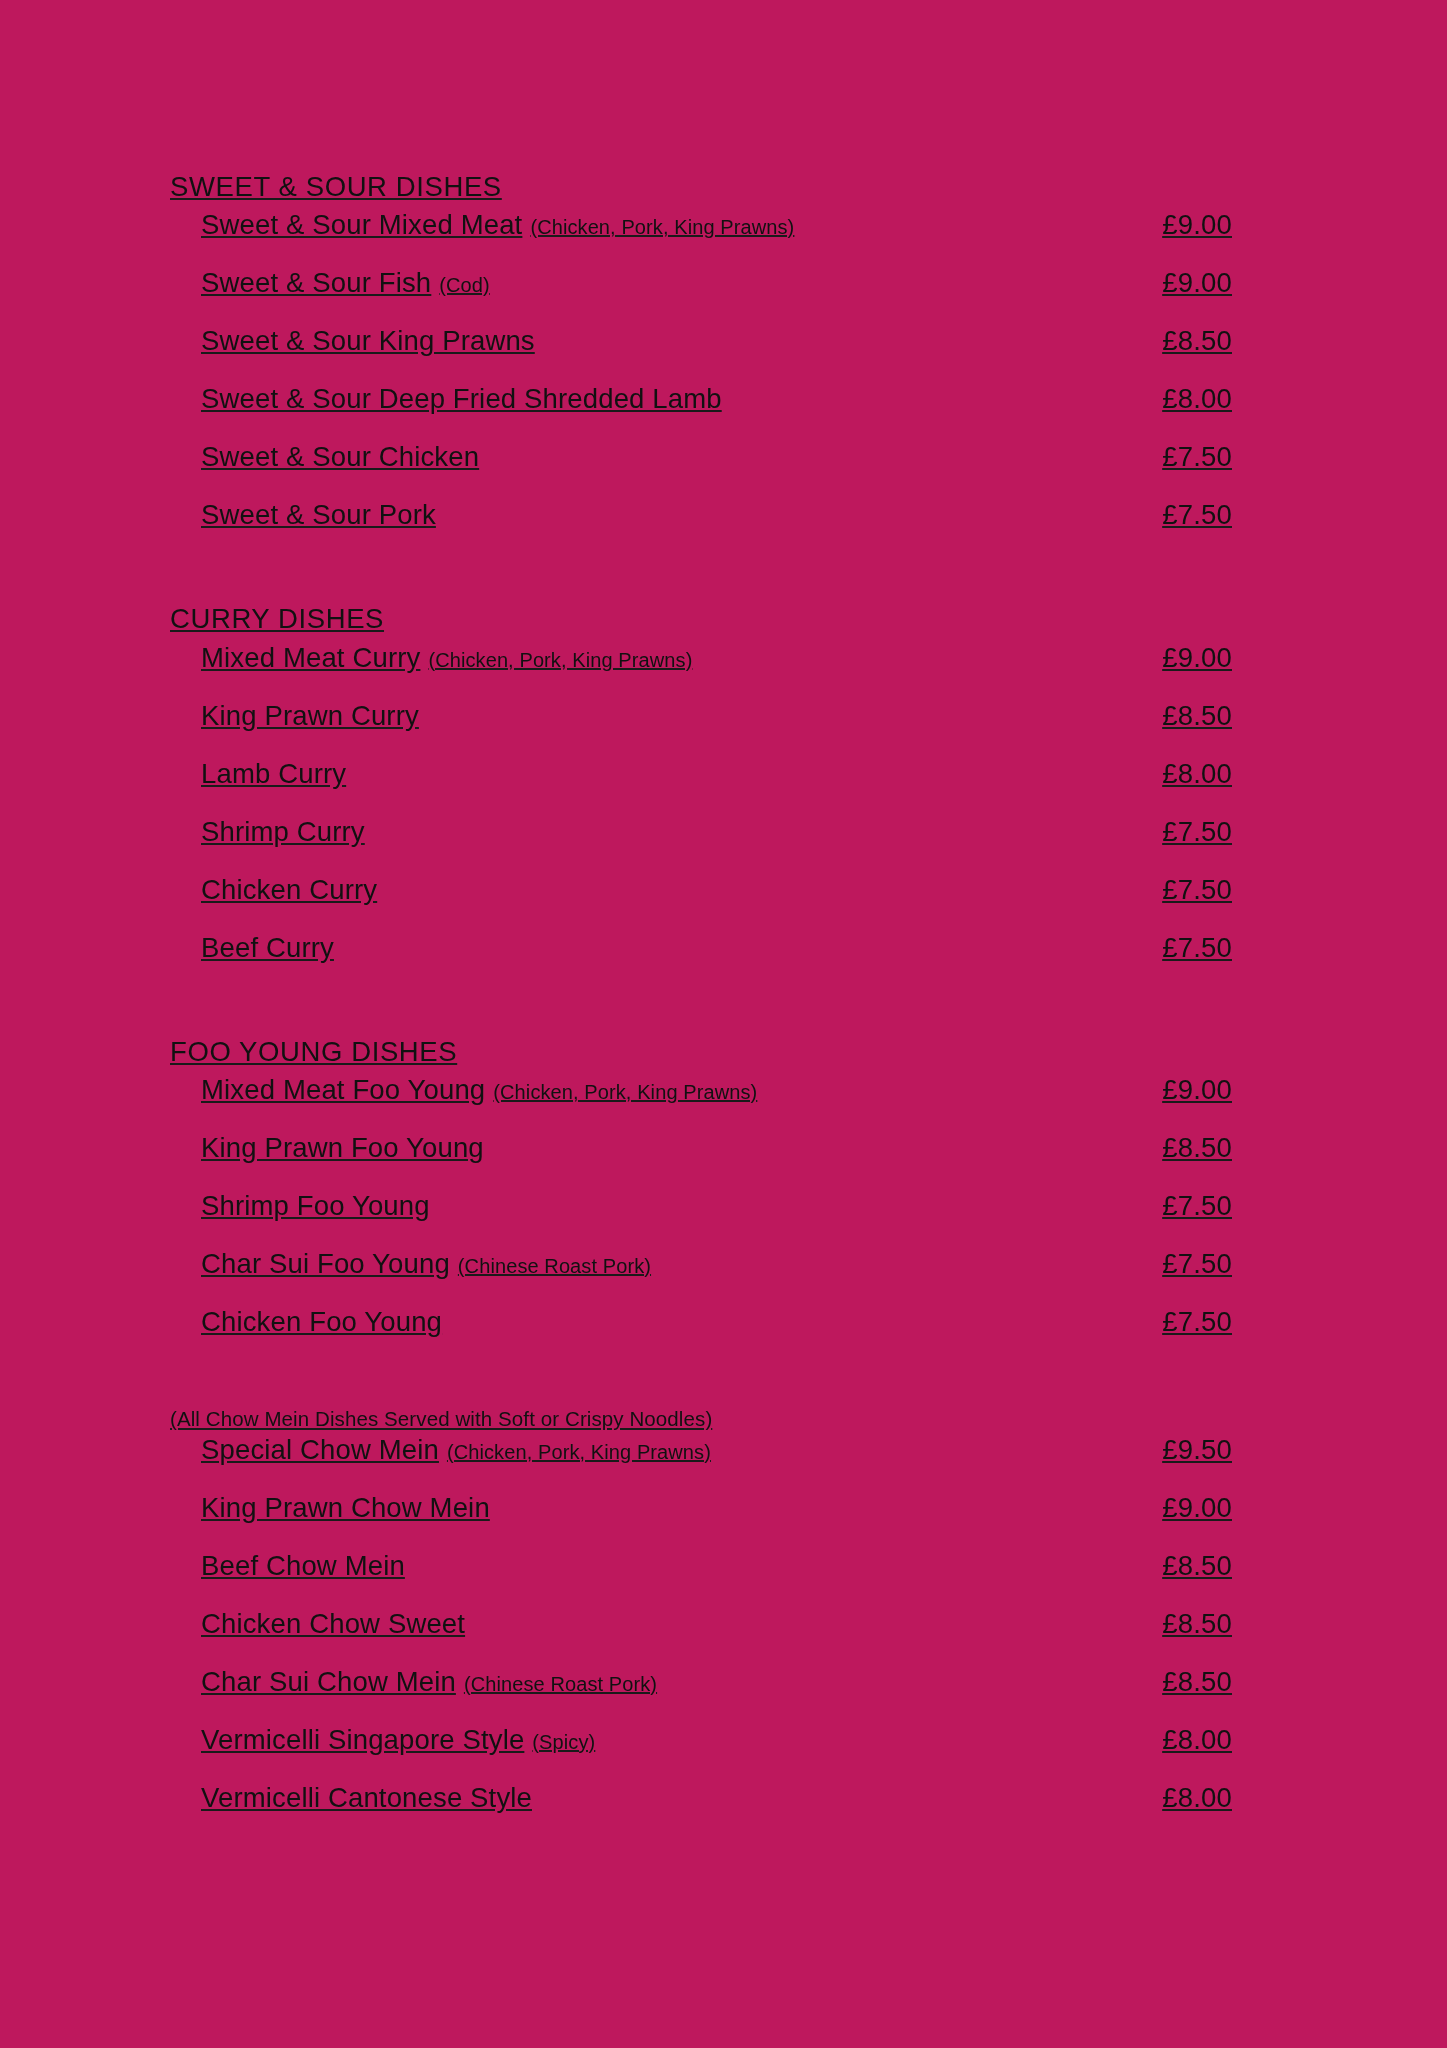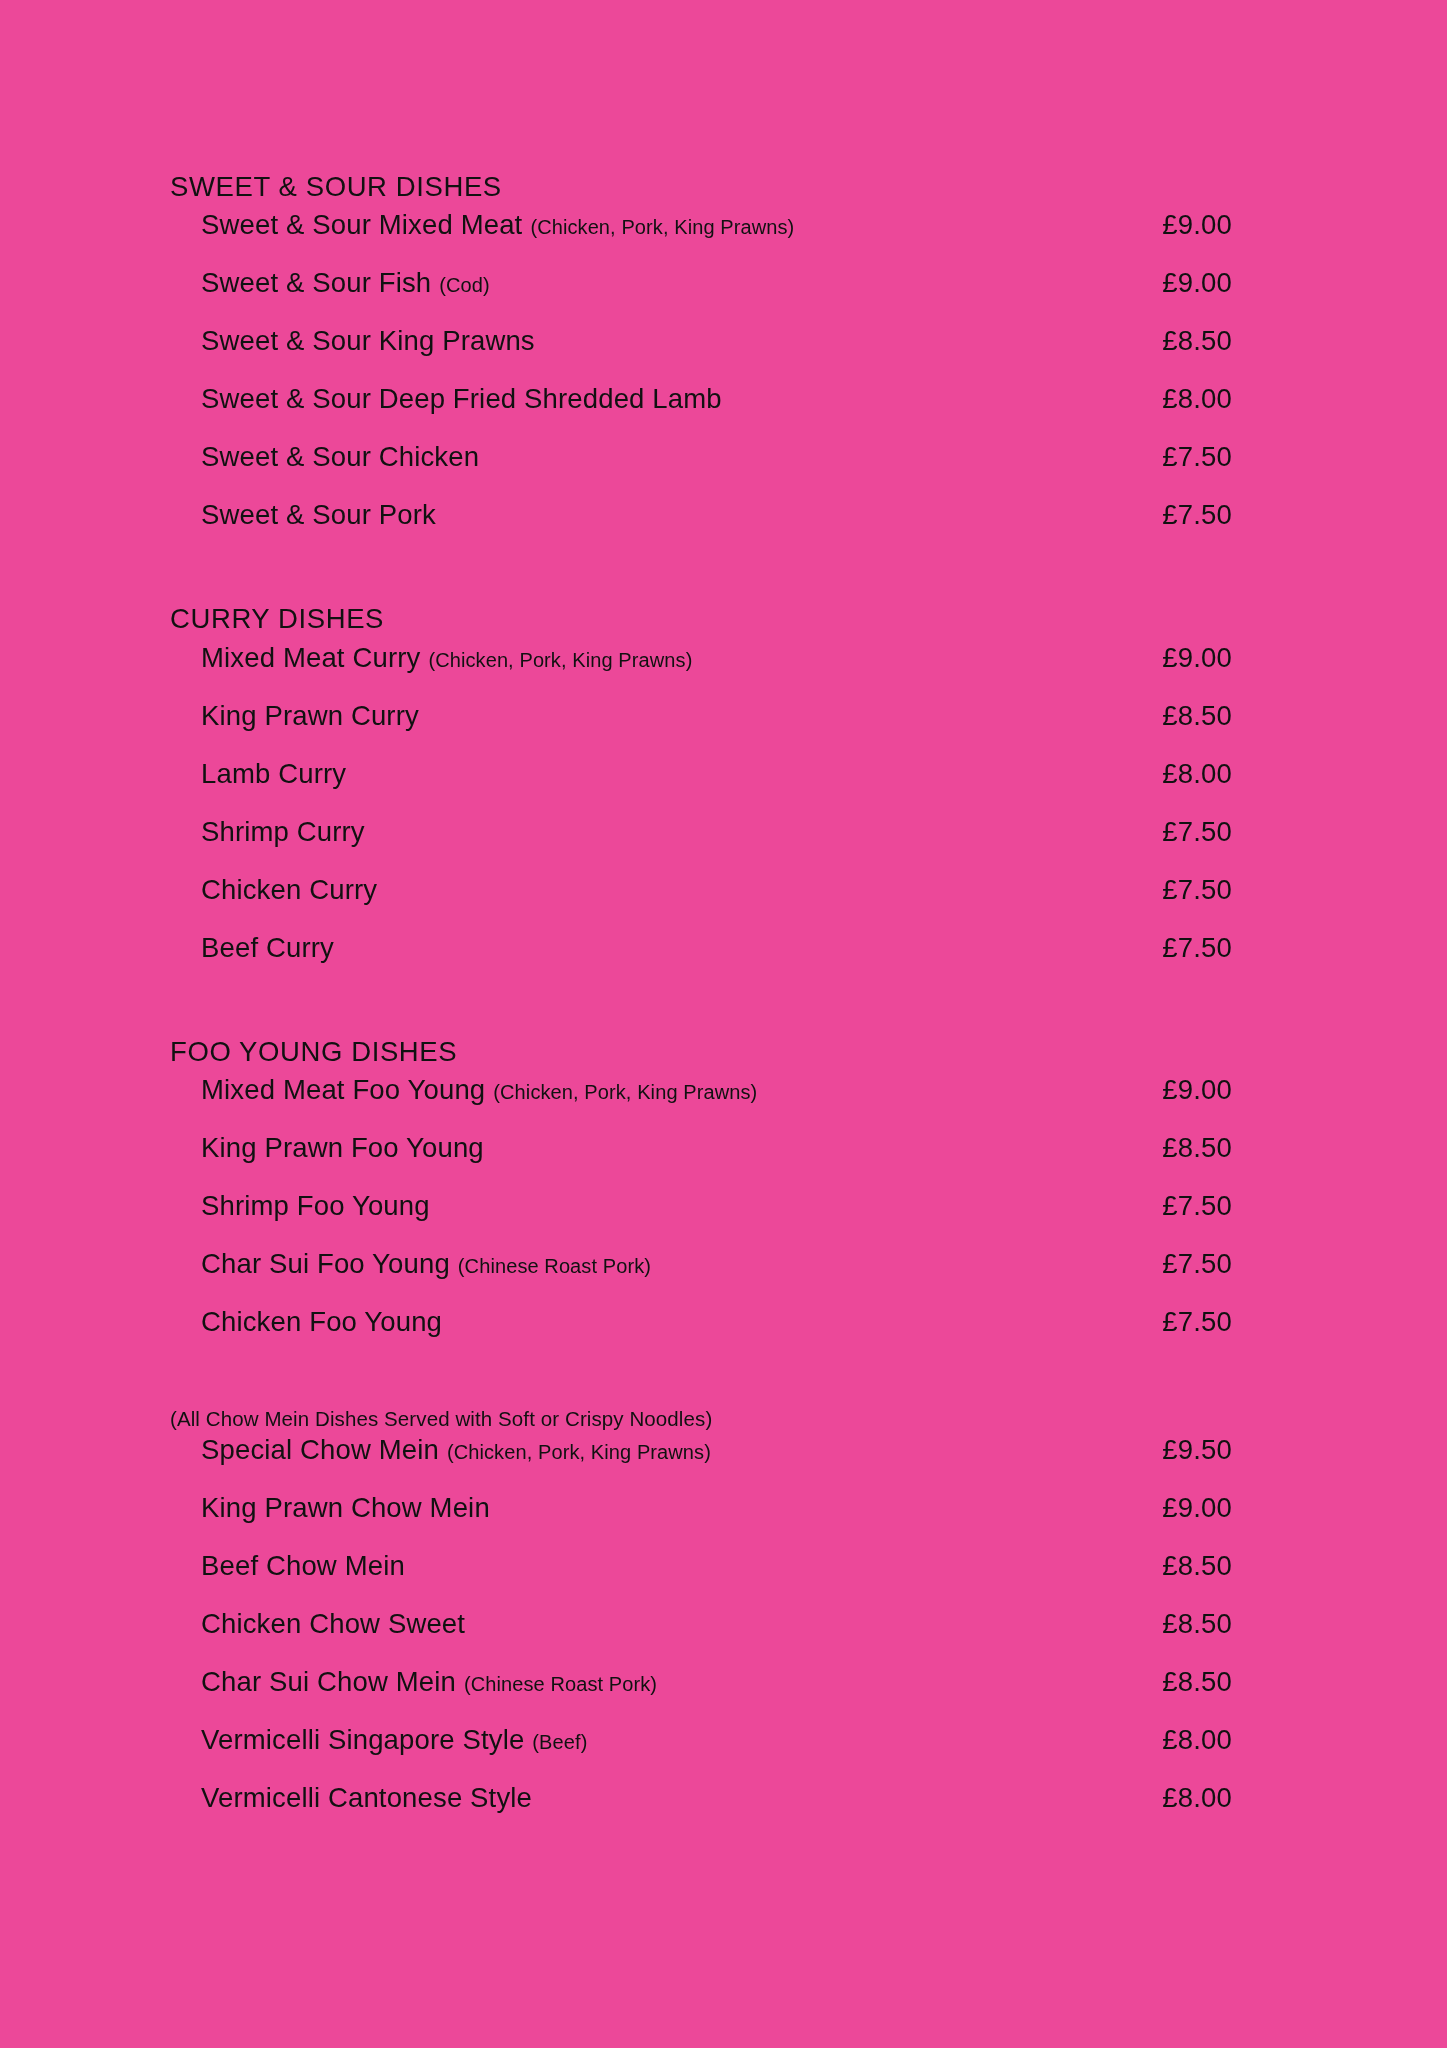--- a/index.html
+++ b/index.html
@@ -12,23 +12,24 @@
     width: 1447px;
     height: 2048px;
     font-family: "Liberation Sans", sans-serif;
     color: #1a1a1a;
     -webkit-font-smoothing: antialiased;
   }
   .page {
     position: relative;
     width: 1447px;
     height: 2048px;
-    background: #ec4899;
+    background: #be185d;
     box-sizing: border-box;
     padding: 170px 212px 0 170px;
+    text-decoration: underline;
   }
   .menu {
     width: 100%;
   }
   .section {
     margin-bottom: 0;
   }
   .section + .section {
     margin-top: 44px;
   }
@@ -249,21 +250,21 @@
             <span class="item-price">£8.50</span>
           </li>
           <li class="item">
             <span class="item-name">Char Sui Chow Mein</span>
             <span class="item-note">(Chinese Roast Pork)</span>
             <span class="leader"></span>
             <span class="item-price">£8.50</span>
           </li>
           <li class="item">
             <span class="item-name">Vermicelli Singapore Style</span>
-            <span class="item-note">(Beef)</span>
+            <span class="item-note">(Spicy)</span>
             <span class="leader"></span>
             <span class="item-price">£8.00</span>
           </li>
           <li class="item">
             <span class="item-name">Vermicelli Cantonese Style</span>
             <span class="leader"></span>
             <span class="item-price">£8.00</span>
           </li>
         </ul>
       </div>

